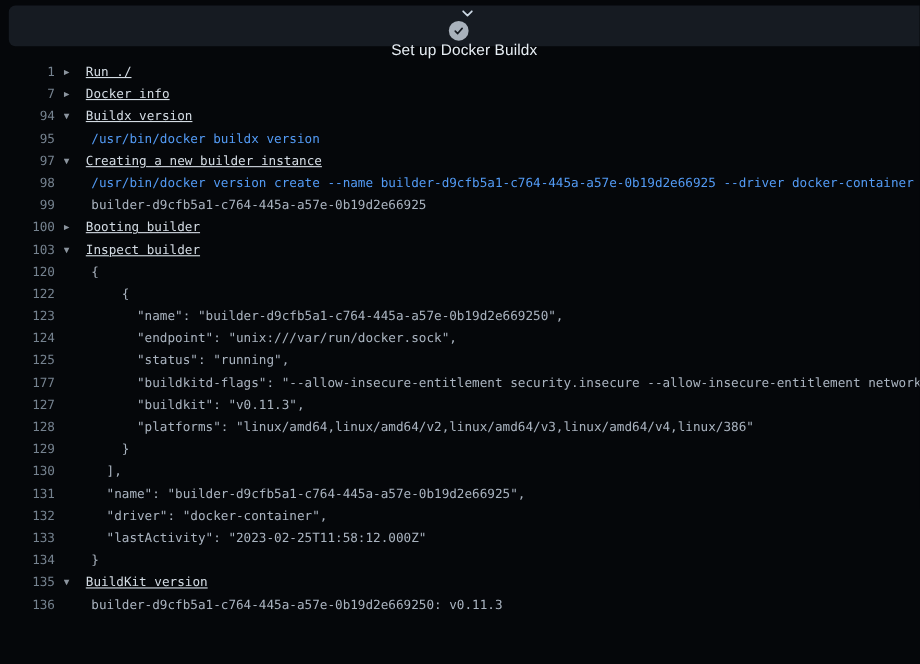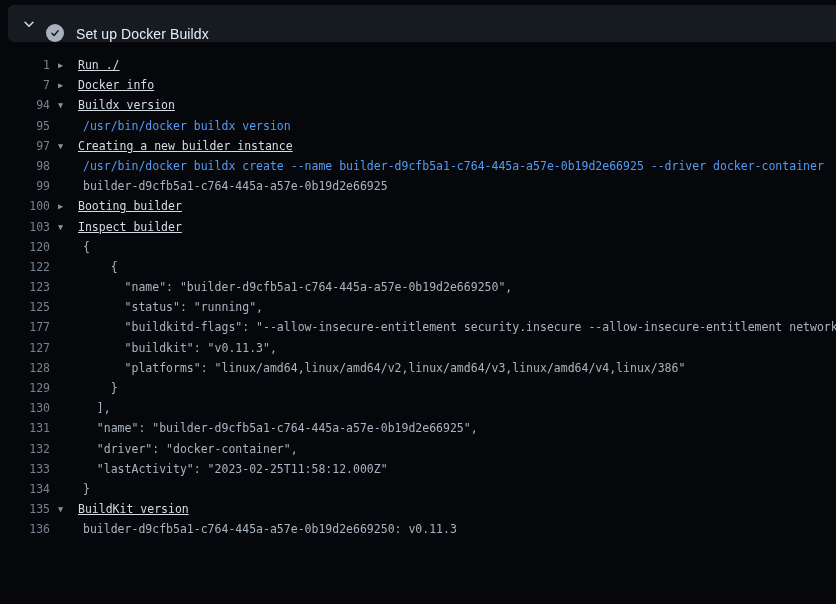--- a/index.html
+++ b/index.html
@@ -11,22 +11,23 @@
     position: relative;
   }
   
   .step-header {
     position: absolute;
     left: 8px; right: 0; top: 5px;
     height: 37px;
     background: #161b22;
     border-radius: 6px 0 0 6px;
     display: flex;
-    align-items: flex-end;
+    align-items: center;
     cursor: pointer;
+    flex-direction: column;
   }
   .chev-btn {
     width: 30px; height: 37px;
     display: flex; align-items: center; justify-content: center;
     margin-left: 6px;
     background: transparent; border: none; padding: 0; cursor: pointer;
   }
   .chev-btn svg { display: block; }
   .status-circle {
     width: 18px; height: 18px;
@@ -100,27 +101,28 @@
   </span>
   <span class="step-title">Set up Docker Buildx</span>
 </div>
 
 <div class="log" id="log">
     <div class="line group"><span class="num">1</span><span class="body-cell"><span class="arrow">▶</span><span>Run ./</span></span></div>
     <div class="line group"><span class="num">7</span><span class="body-cell"><span class="arrow">▶</span><span>Docker info</span></span></div>
     <div class="line group"><span class="num">94</span><span class="body-cell"><span class="arrow">▼</span><span>Buildx version</span></span></div>
     <div class="line command"><span class="num">95</span><span class="body-cell">/usr/bin/docker buildx version</span></div>
     <div class="line group"><span class="num">97</span><span class="body-cell"><span class="arrow">▼</span><span>Creating a new builder instance</span></span></div>
-    <div class="line command"><span class="num">98</span><span class="body-cell">/usr/bin/docker buildx create --name builder-d9cfb5a1-c764-445a-a57e-0b19d2e66925 --driver docker-container</span></div>
+    <div class="line command"><span class="num">98</span><span class="body-cell">/usr/bin/docker version create --name builder-d9cfb5a1-c764-445a-a57e-0b19d2e66925 --driver docker-container</span></div>
     <div class="line output"><span class="num">99</span><span class="body-cell">builder-d9cfb5a1-c764-445a-a57e-0b19d2e66925</span></div>
     <div class="line group"><span class="num">100</span><span class="body-cell"><span class="arrow">▶</span><span>Booting builder</span></span></div>
     <div class="line group"><span class="num">103</span><span class="body-cell"><span class="arrow">▼</span><span>Inspect builder</span></span></div>
     <div class="line output"><span class="num">120</span><span class="body-cell">{</span></div>
     <div class="line output"><span class="num">122</span><span class="body-cell">    {</span></div>
     <div class="line output"><span class="num">123</span><span class="body-cell">      "name": "builder-d9cfb5a1-c764-445a-a57e-0b19d2e669250",</span></div>
+    <div class="line output"><span class="num">124</span><span class="body-cell">      "endpoint": "unix:///var/run/docker.sock",</span></div>
     <div class="line output"><span class="num">125</span><span class="body-cell">      "status": "running",</span></div>
     <div class="line output"><span class="num">177</span><span class="body-cell">      "buildkitd-flags": "--allow-insecure-entitlement security.insecure --allow-insecure-entitlement network.host",</span></div>
     <div class="line output"><span class="num">127</span><span class="body-cell">      "buildkit": "v0.11.3",</span></div>
     <div class="line output"><span class="num">128</span><span class="body-cell">      "platforms": "linux/amd64,linux/amd64/v2,linux/amd64/v3,linux/amd64/v4,linux/386"</span></div>
     <div class="line output"><span class="num">129</span><span class="body-cell">    }</span></div>
     <div class="line output"><span class="num">130</span><span class="body-cell">  ],</span></div>
     <div class="line output"><span class="num">131</span><span class="body-cell">  "name": "builder-d9cfb5a1-c764-445a-a57e-0b19d2e66925",</span></div>
     <div class="line output"><span class="num">132</span><span class="body-cell">  "driver": "docker-container",</span></div>
     <div class="line output"><span class="num">133</span><span class="body-cell">  "lastActivity": "2023-02-25T11:58:12.000Z"</span></div>
     <div class="line output"><span class="num">134</span><span class="body-cell">}</span></div>

